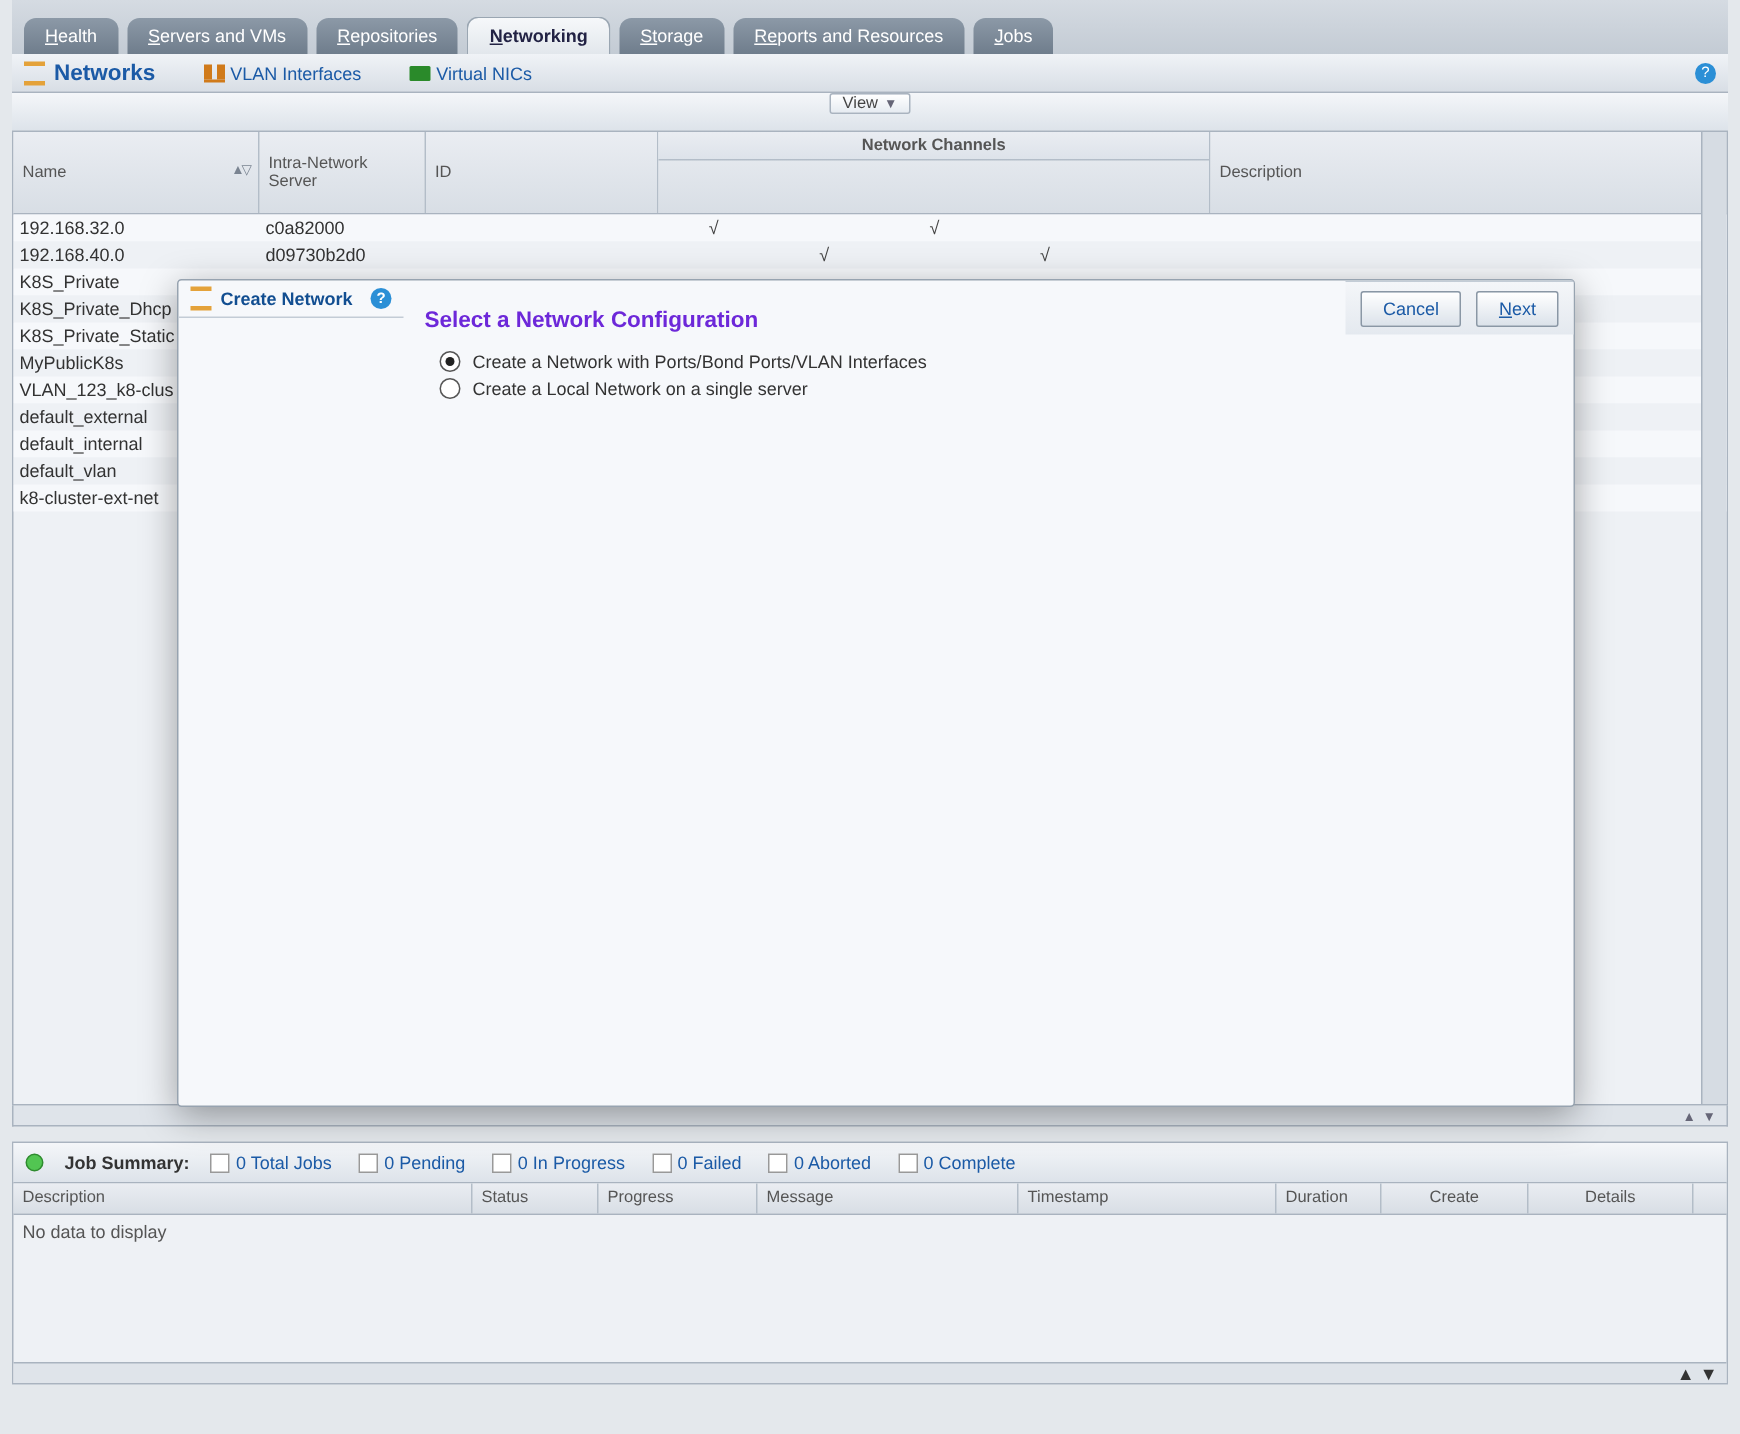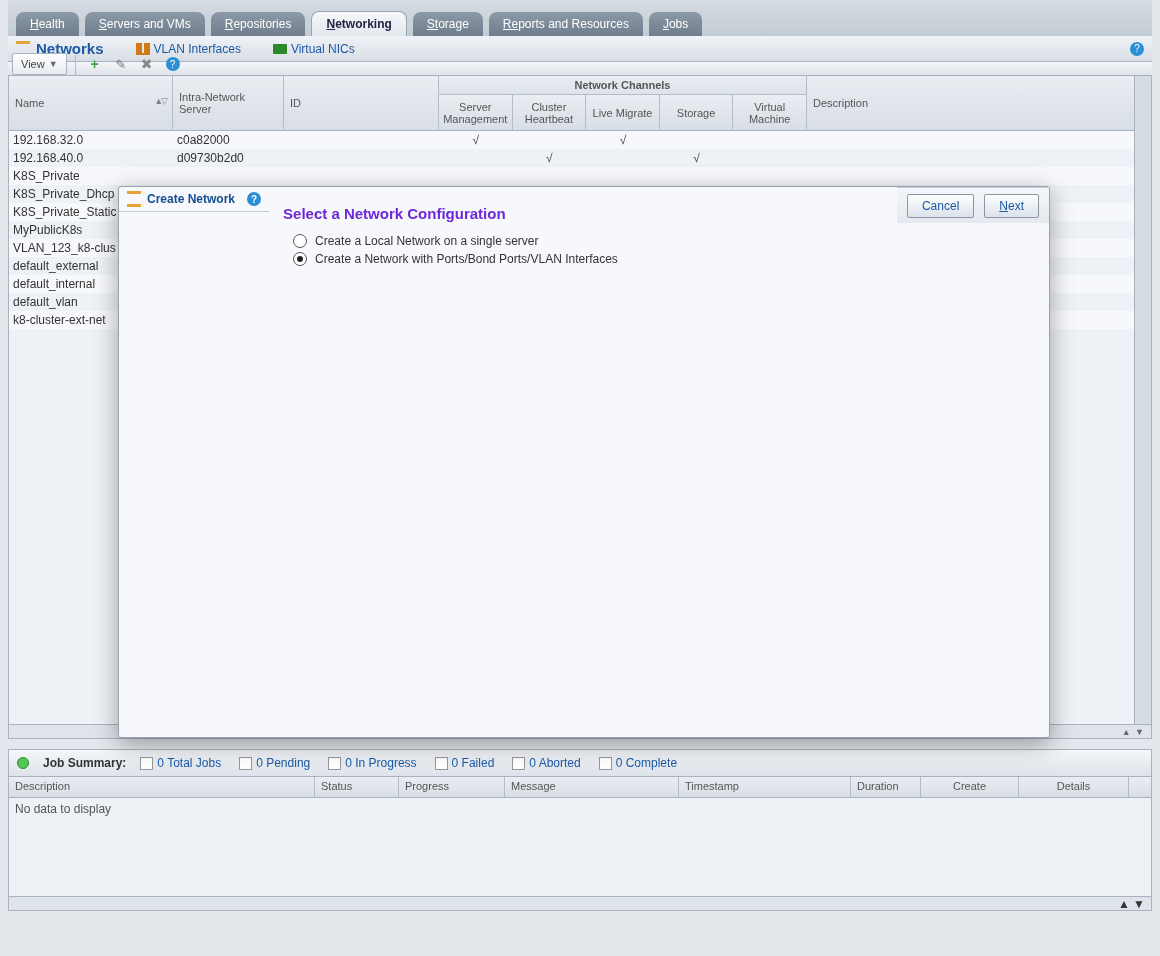--- a/index.html
+++ b/index.html
@@ -8,21 +8,21 @@
   .tab{display:flex;align-items:center;height:24px;padding:0 14px;margin-right:6px;border-radius:8px 8px 0 0;font-size:12px;color:#fff;background:linear-gradient(#8c99a7,#6f7d8c);cursor:pointer;}
   .tab.active{background:linear-gradient(#f6f8fa,#e2e7ec);color:#224;border:1px solid #9aa6b2;border-bottom:none;font-weight:bold;}
   .tab .ul{text-decoration:underline;}
   
   .subbar{height:26px;background:linear-gradient(#f0f3f7,#d8dee5);border-bottom:1px solid #a9b3bf;display:flex;align-items:center;padding:0 8px;gap:32px;box-sizing:border-box;}
   .subbar .title{color:#1b5aa6;font-weight:bold;font-size:15px;display:flex;align-items:center;gap:6px;}
   .subbar .link{color:#1b5aa6;font-size:12px;cursor:pointer;display:flex;align-items:center;gap:4px;}
   .subbar .spacer{flex:1;}
   .help-circle{width:14px;height:14px;border-radius:50%;background:#2b8fd6;color:#fff;font-size:10px;display:flex;align-items:center;justify-content:center;cursor:pointer;}
   
-  .toolbar{height:14px;background:linear-gradient(#f4f6f9,#dde3ea);border-bottom:1px solid #a9b3bf;display:flex;align-items:flex-end;padding:0 4px;gap:4px;box-sizing:border-box;}
+  .toolbar{height:26px;background:linear-gradient(#f4f6f9,#dde3ea);border-bottom:1px solid #a9b3bf;display:flex;align-items:center;padding:0 4px;gap:4px;box-sizing:border-box;flex-direction:column;}
   .toolbar .btn{height:20px;padding:0 8px;display:flex;align-items:center;border:1px solid #a9b3bf;border-radius:2px;background:linear-gradient(#fff,#e6ebf1);font-size:11px;color:#444;cursor:pointer;}
   .toolbar .caret{margin-left:4px;font-size:9px;color:#667;}
   .toolbar .sep{width:1px;height:20px;background:#b3bdc8;margin:0 4px;}
   .toolbar .iconbtn{width:20px;height:20px;display:flex;align-items:center;justify-content:center;border:1px solid transparent;border-radius:2px;cursor:pointer;}
   .ico-plus{color:#3fa83f;font-weight:bold;font-size:14px;}
   .ico-edit{color:#777;font-size:13px;}
   .ico-del{color:#888;font-size:14px;}
   
   .grid-wrap{position:relative;height:648px;background:#eef1f5;border:1px solid #a9b3bf;border-top:none;margin:0 0 0 0;}
   .grid-head{display:flex;height:54px;border-bottom:1px solid #a9b3bf;font-size:11px;color:#555;}
@@ -138,27 +138,20 @@
         <span class="sort">▲▽</span>
       </div>
       <div class="gh-cell gh-intra">
           <span>Intra-Network Server</span>
         </div>
       <div class="gh-cell gh-id">
           <span>ID</span>
         </div>
       <div class="gh-cell gh-nc">
         <div class="gh-nc-top">Network Channels</div>
-        <div class="gh-nc-bot" id="nc-subhead">
-            <div class="gh-nc-sub">Server Management</div>
-            <div class="gh-nc-sub">Cluster Heartbeat</div>
-            <div class="gh-nc-sub">Live Migrate</div>
-            <div class="gh-nc-sub">Storage</div>
-            <div class="gh-nc-sub">Virtual Machine</div>
-          </div>
       </div>
       <div class="gh-cell gh-desc">
           <span>Description</span>
         </div>
     </div>
     <div class="grid-body" id="grid-body">
         <div class="grow">
           <div class="gc-name">192.168.32.0</div>
           <div class="gc-id">c0a82000</div>
           <div class="gc-intra"></div>
@@ -359,26 +352,26 @@
     <div class="dlg-title">
       <span class="ico-net"></span>
       <span>Create Network</span>
       <span class="spacer"></span>
       <span class="help-circle">?</span>
     </div>
     <div class="dlg-body">
       <div class="dlg-h">Select a Network Configuration</div>
       <div id="dlg-options">
           <div class="radio-row">
+            <span class="radio sel"></span>
+            <span>Create a Network with Ports/Bond Ports/VLAN Interfaces</span>
+          </div>
+          <div class="radio-row">
             <span class="radio"></span>
             <span>Create a Local Network on a single server</span>
-          </div>
-          <div class="radio-row">
-            <span class="radio sel"></span>
-            <span>Create a Network with Ports/Bond Ports/VLAN Interfaces</span>
           </div>
         </div>
     </div>
     <div class="dlg-foot">
       <div class="dlg-btn">
           <span>Cancel</span>
         </div>
       <div class="dlg-btn">
           <span><span style="text-decoration:underline">N</span>ext</span>
         </div>

